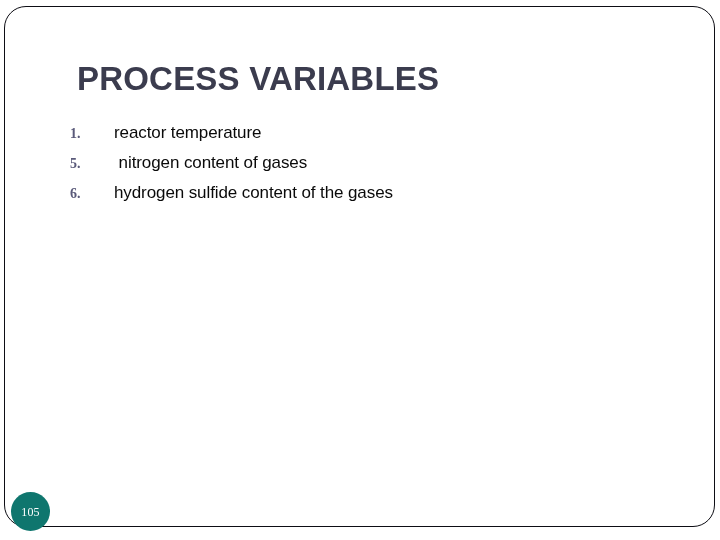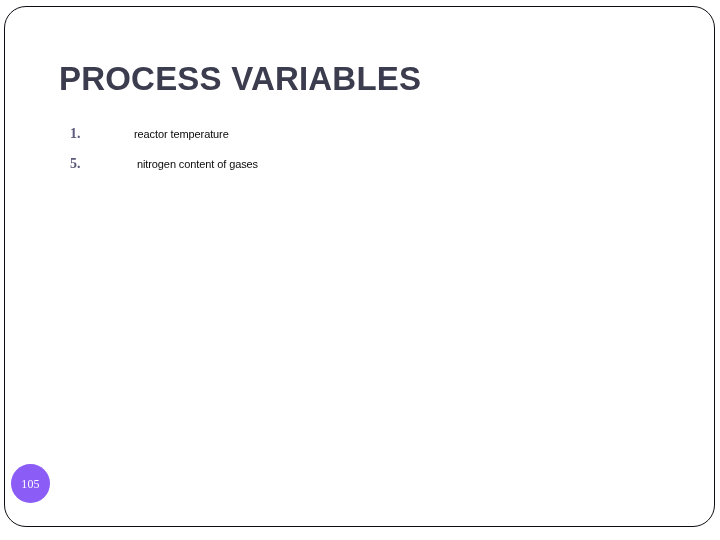--- a/index.html
+++ b/index.html
@@ -32,21 +32,21 @@
     box-sizing: border-box;
     border: 1px solid #0d0d14;
     border-radius: 22px;
     background: transparent;
     pointer-events: none;
   }
 
   
   .slide-title {
     position: absolute;
-    left: 59px;
+    left: 77px;
     top: 60px;
     font-family: "Liberation Sans", sans-serif;
     font-size: 33px;
     font-weight: bold;
     letter-spacing: 0.2px;
     color: #3b3c4e;
     white-space: nowrap;
     line-height: 1.15;
   }
 
@@ -75,38 +75,37 @@
     font-family: "Liberation Serif", serif;
     font-size: 14px;
     font-weight: bold;
     color: #5a5a7a;
     vertical-align: baseline;
   }
 
   .item-text {
     display: inline-block;
     font-family: "Liberation Sans", sans-serif;
-    font-size: 11px;
+    font-size: 17px;
     font-weight: normal;
     color: #0a0a0a;
     letter-spacing: -0.1px;
     white-space: pre;
     vertical-align: baseline;
-    margin-left: 20px;
   }
 
   
   .page-badge {
     position: absolute;
     left: 11px;
-    top: 464px;
+    top: 492px;
     width: 39px;
     height: 39px;
     border-radius: 50%;
-    background: #8b5cf6;
+    background: #0f766e;
     display: flex;
     align-items: center;
     justify-content: center;
   }
 
   .page-badge-label {
     font-family: "Liberation Serif", serif;
     font-size: 12px;
     font-weight: normal;
     color: #ffffff;
@@ -123,19 +122,22 @@
 
   <div class="slide-title">PROCESS VARIABLES</div>
 
   <ol class="var-list">
     <li class="var-item">
       <span class="item-num">1.</span><span class="item-text">reactor temperature</span>
     </li>
     <li class="var-item">
       <span class="item-num">5.</span><span class="item-text"> nitrogen content of gases</span>
     </li>
+    <li class="var-item">
+      <span class="item-num">6.</span><span class="item-text">hydrogen sulfide content of the gases</span>
+    </li>
   </ol>
 
   <div class="page-badge">
     <span class="page-badge-label">105</span>
   </div>
 
 </div>
 
 </body></html>

